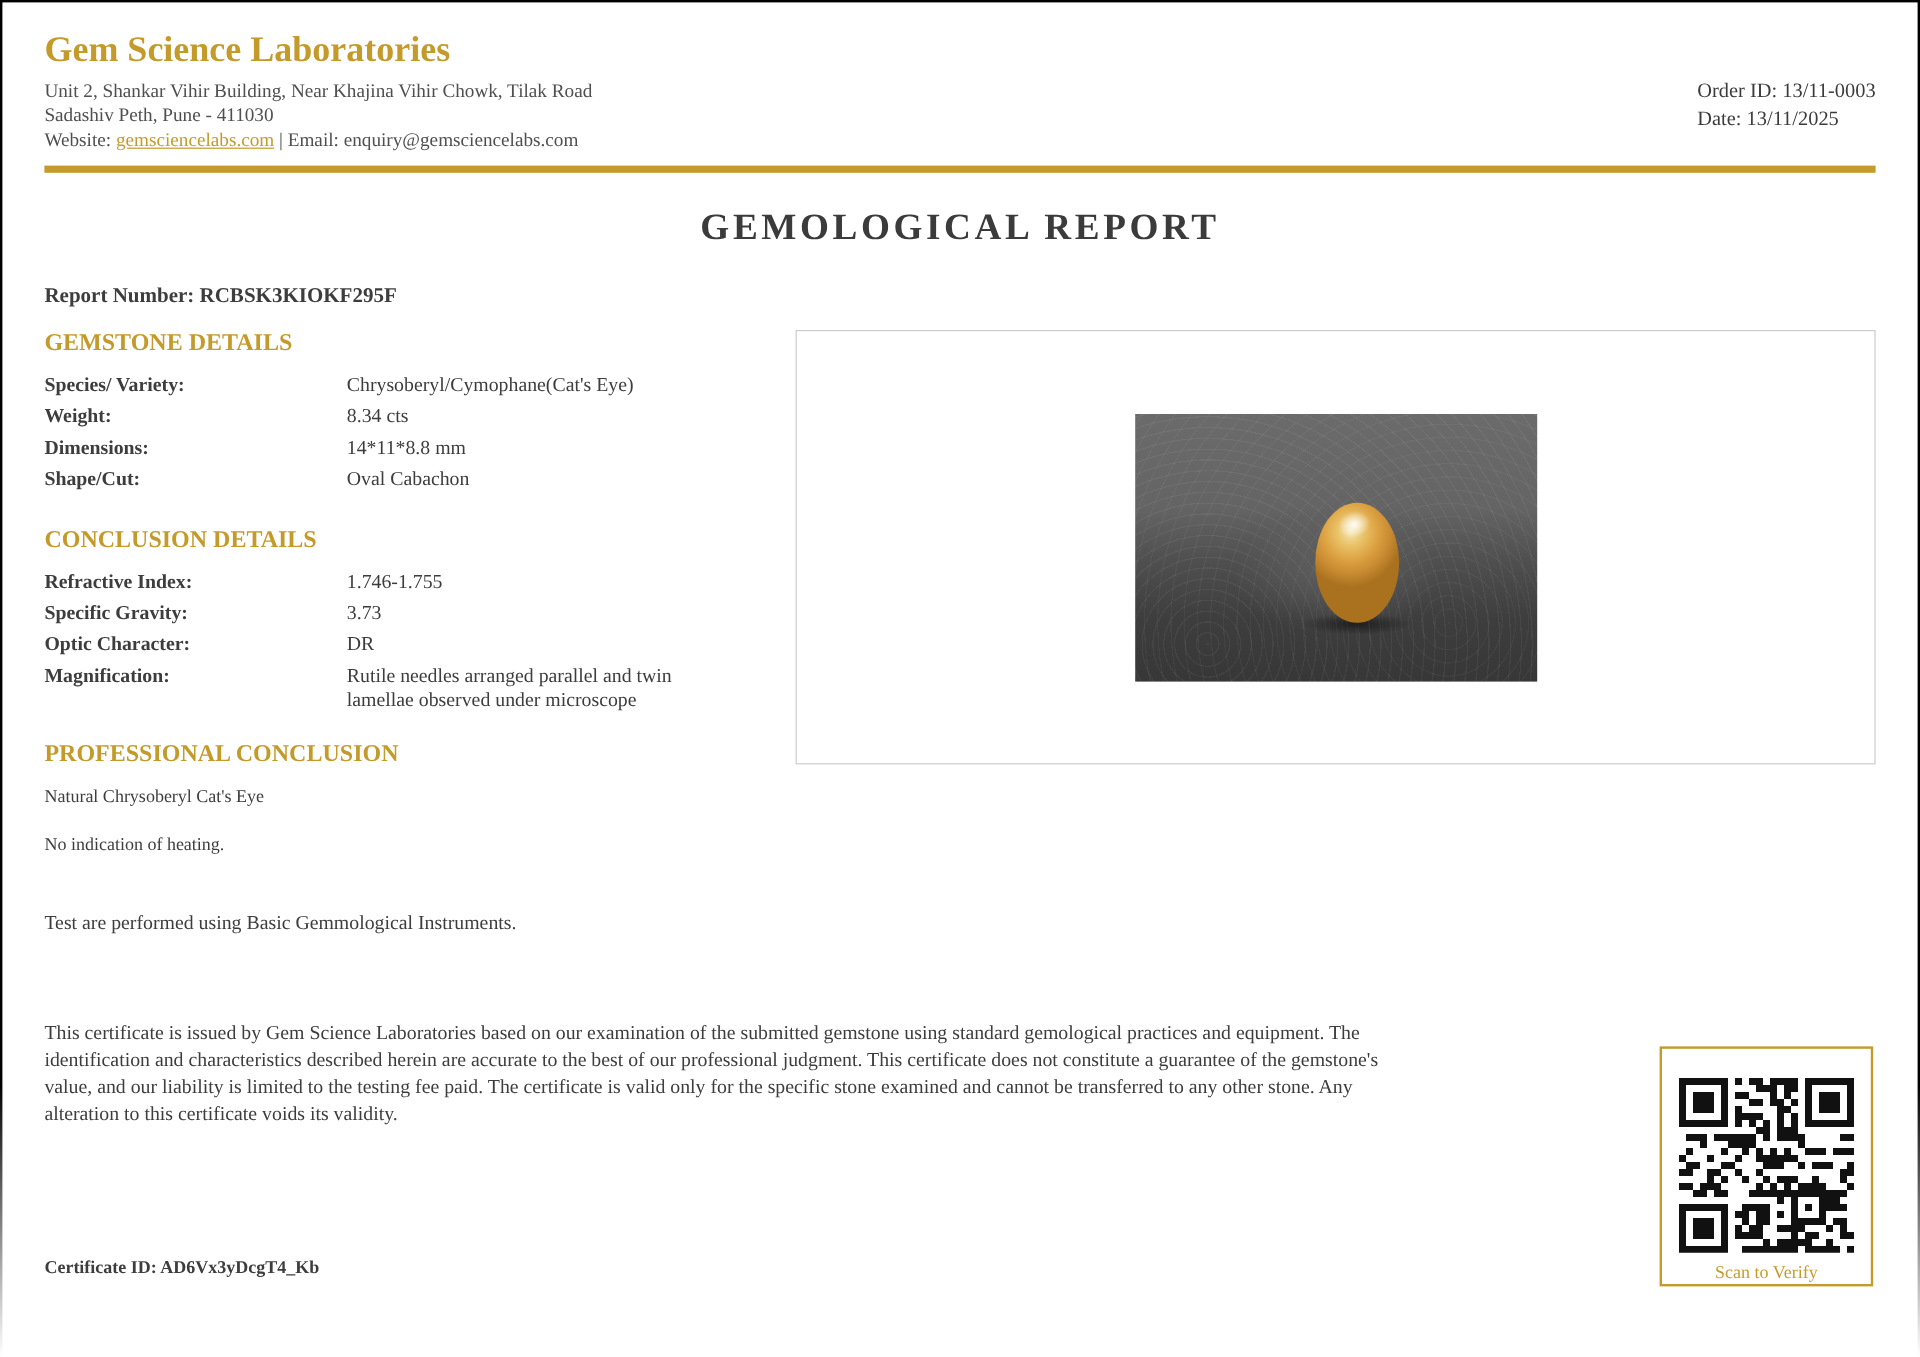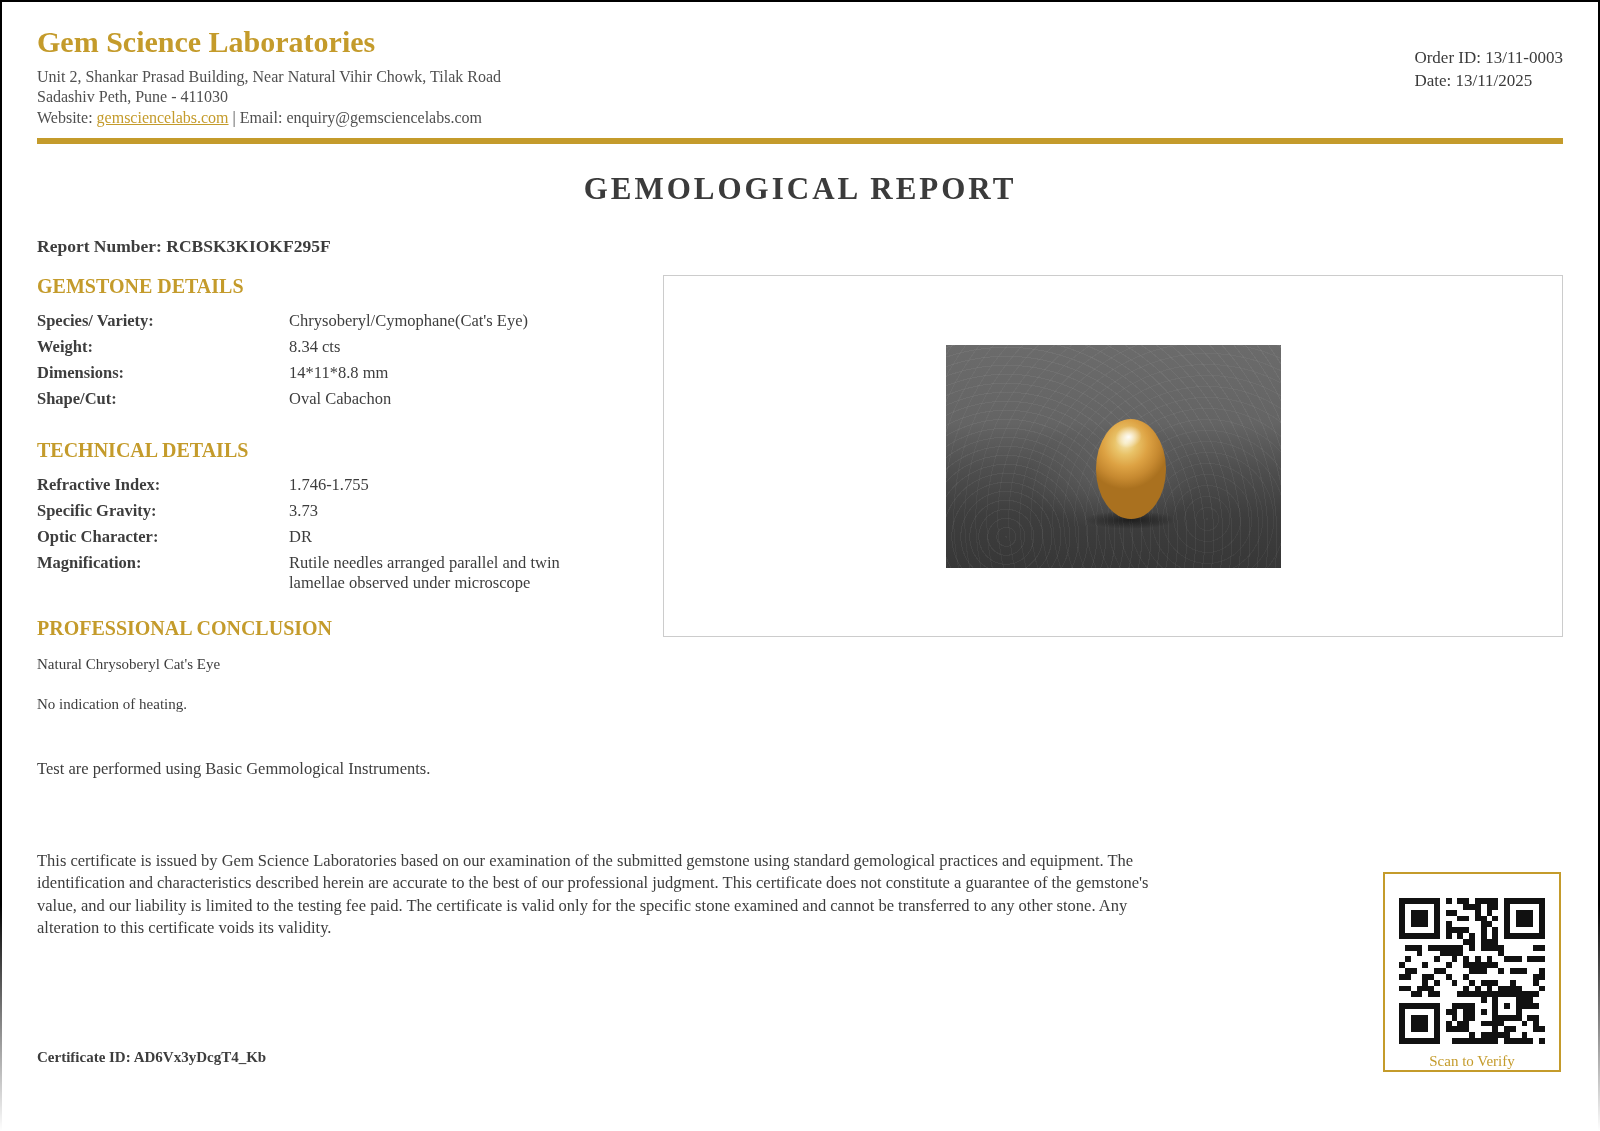--- a/index.html
+++ b/index.html
@@ -14,21 +14,21 @@
     font-family:"Liberation Serif", serif;color:var(--color-text);
   }
   
   .edge-top{position:absolute;top:0;left:0;right:0;height:2px;background:#000;}
   .edge-left{position:absolute;top:0;left:0;width:2px;height:100%;
     background:linear-gradient(#000 80%,rgba(0,0,0,0));}
   .edge-right{position:absolute;top:0;right:0;width:2px;height:100%;
     background:linear-gradient(#000 80%,rgba(0,0,0,0));}
 
   
-  .header{display:flex;justify-content:space-between;padding:26px 37px 0 37px;}
+  .header{display:flex;justify-content:space-between;padding:26px 37px 0 37px;align-items:center;}
   .lab-name{font-size:30px;font-weight:bold;color:var(--color-gold);margin:0 0 9px 0;line-height:32px;}
   .address-line{font-size:16px;color:var(--color-muted);line-height:20px;}
   .contact-line{font-size:16px;color:var(--color-muted);line-height:20px;margin-top:1px;}
   .website-link{color:var(--color-gold);text-decoration:underline;}
   .order-block{font-size:17px;line-height:23px;padding-top:20px;white-space:nowrap;color:#3b3b3b;}
   .gold-bar{height:6px;background:var(--color-gold);margin:10px 37px 0 37px;}
 
   
   .doc-title{text-align:center;font-size:31px;font-weight:bold;letter-spacing:3px;color:#3b3b3b;margin-top:27px;}
   .report-number{margin:29px 37px 0 37px;font-size:17.5px;font-weight:bold;}
@@ -80,21 +80,21 @@
 <body>
 
 <div class="page">
   <div class="edge-top"></div>
   <div class="edge-left"></div>
   <div class="edge-right"></div>
 
   <div class="header">
     <div>
       <div class="lab-name">Gem Science Laboratories</div>
-      <div class="address-line">Unit 2, Shankar Prasad Building, Near Natural Vihir Chowk, Tilak Road</div>
+      <div class="address-line">Unit 2, Shankar Vihir Building, Near Khajina Vihir Chowk, Tilak Road</div>
       <div class="address-line">Sadashiv Peth, Pune - 411030</div>
       <div class="contact-line">
         <span>Website:</span>
         <a href="#" class="website-link">gemsciencelabs.com</a>
         <span>|</span>
         <span>Email: enquiry@gemsciencelabs.com</span>
       </div>
     </div>
     <div class="order-block">
       <div>
@@ -134,21 +134,21 @@
           <div class="kv-label">Dimensions:</div>
           <div class="kv-value">14*11*8.8 mm</div>
         </div>
         <div class="kv-row">
           <div class="kv-label">Shape/Cut:</div>
           <div class="kv-value">Oval Cabachon</div>
         </div>
       </div>
 
       <div class="technical">
-        <div class="section-heading">TECHNICAL DETAILS</div>
+        <div class="section-heading">CONCLUSION DETAILS</div>
         <div class="kv-row">
           <div class="kv-label">Refractive Index:</div>
           <div class="kv-value">1.746-1.755</div>
         </div>
         <div class="kv-row">
           <div class="kv-label">Specific Gravity:</div>
           <div class="kv-value">3.73</div>
         </div>
         <div class="kv-row">
           <div class="kv-label">Optic Character:</div>

